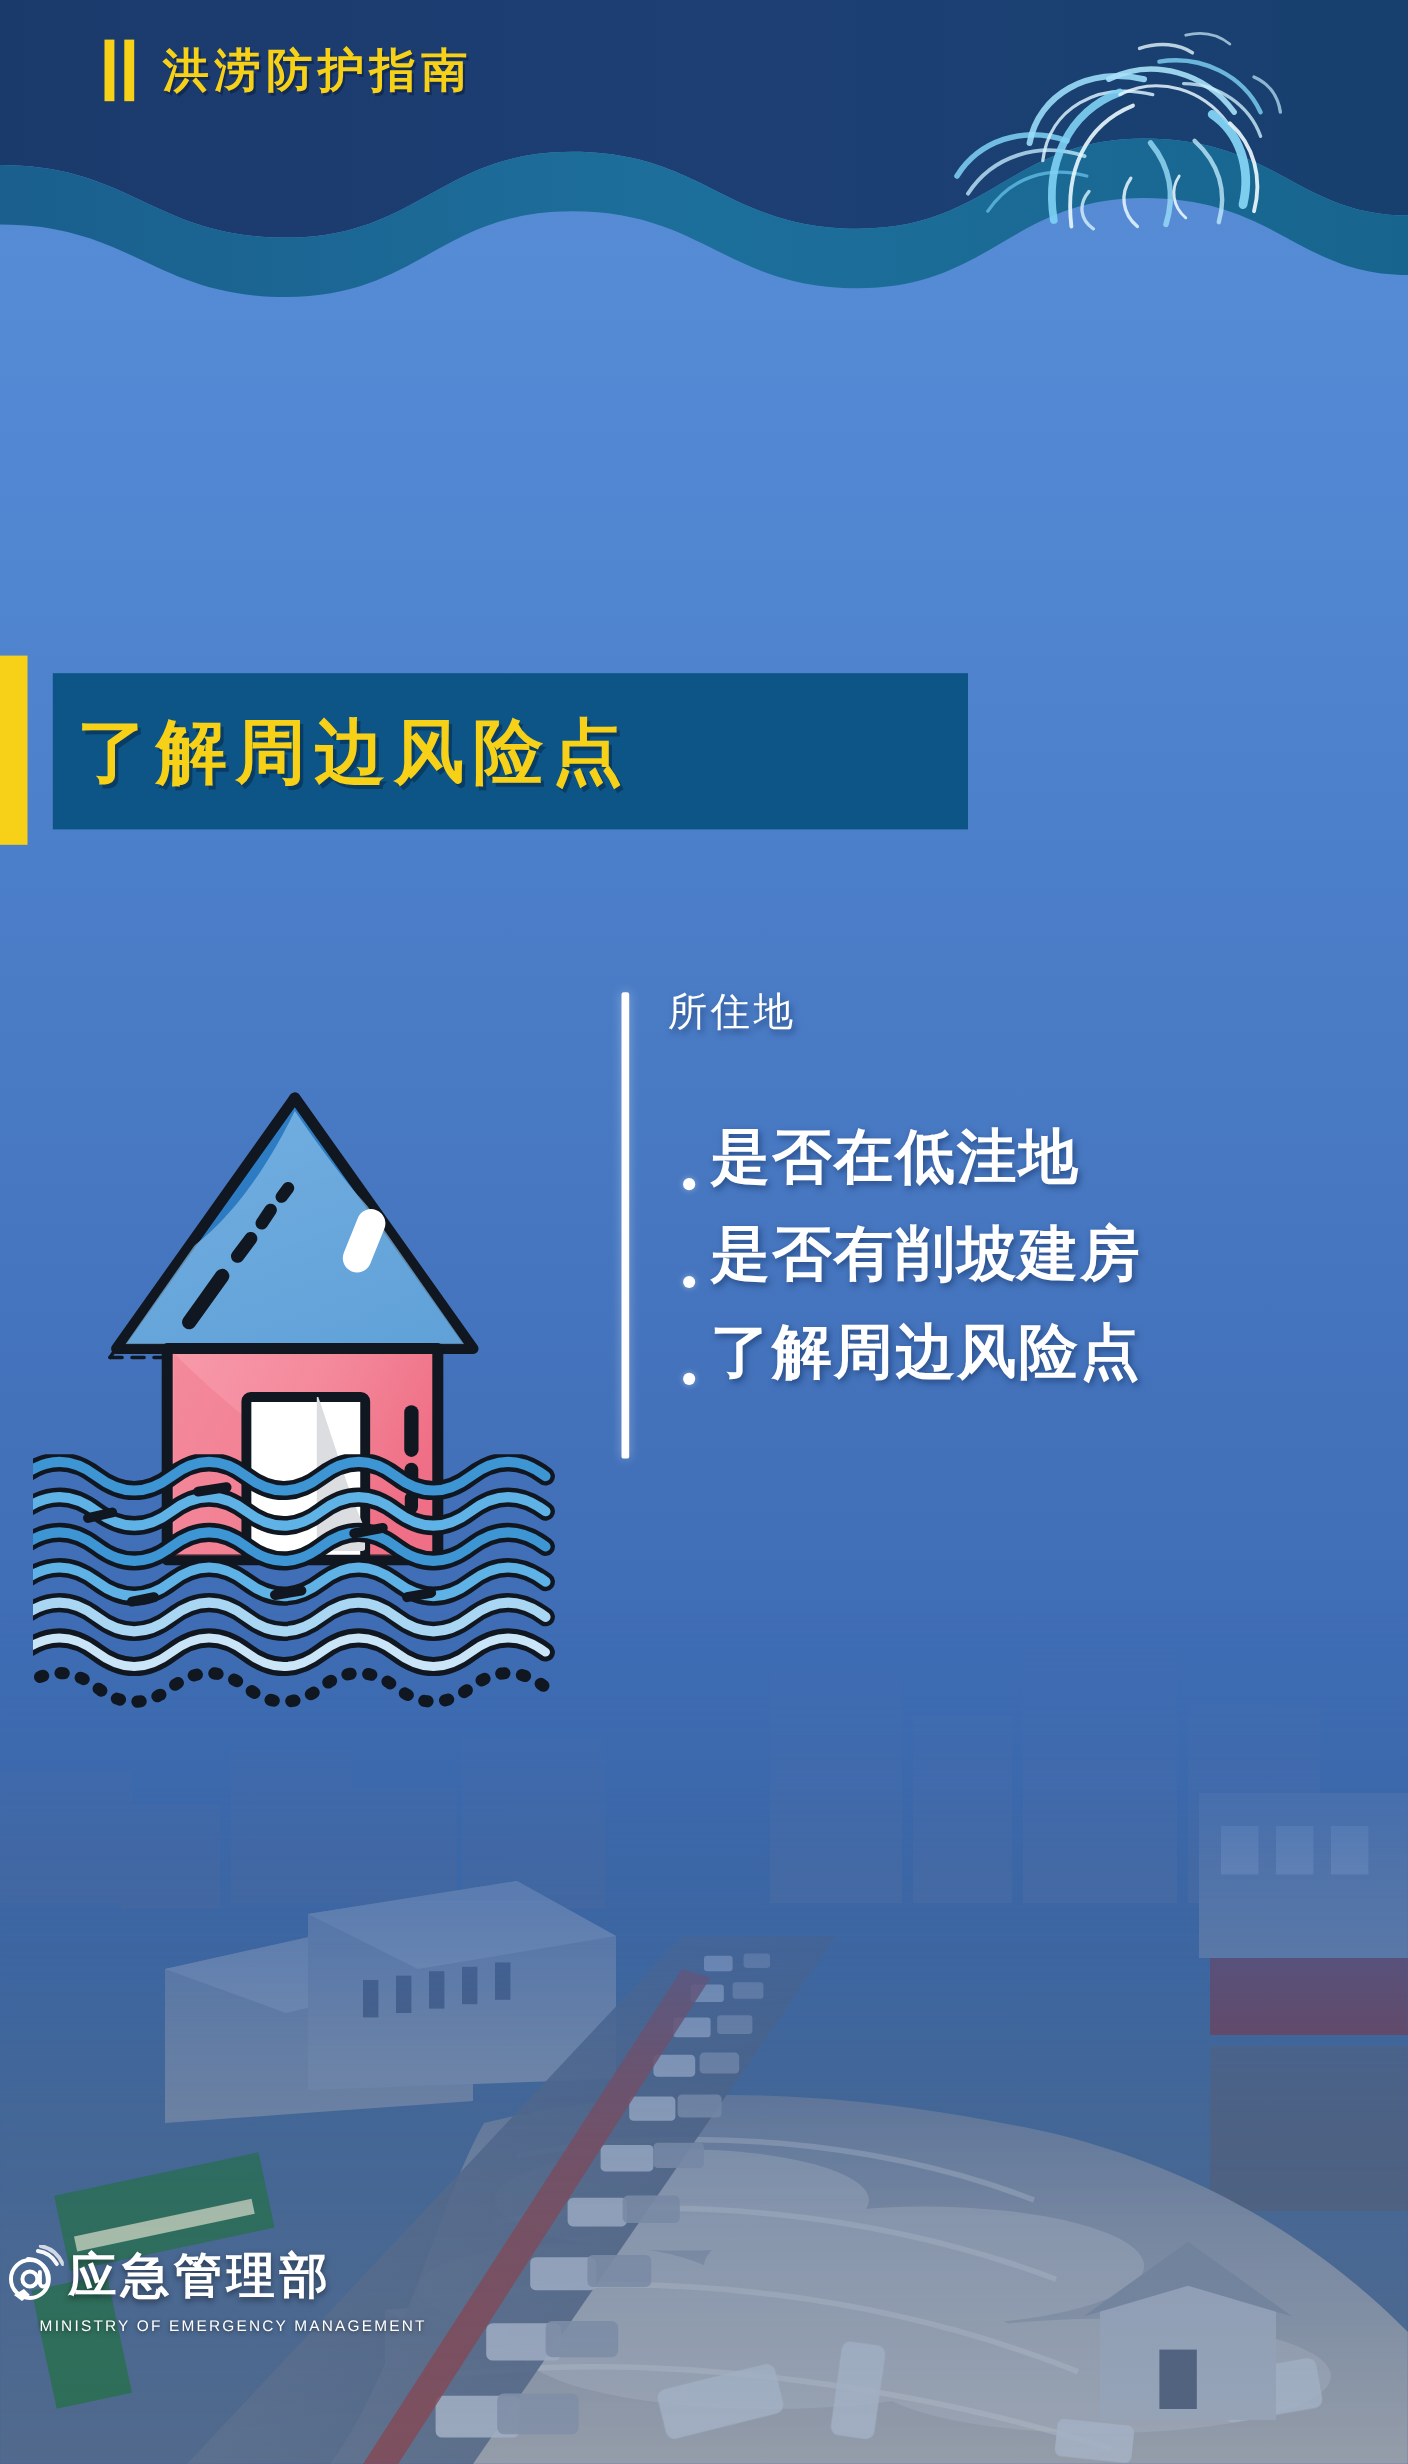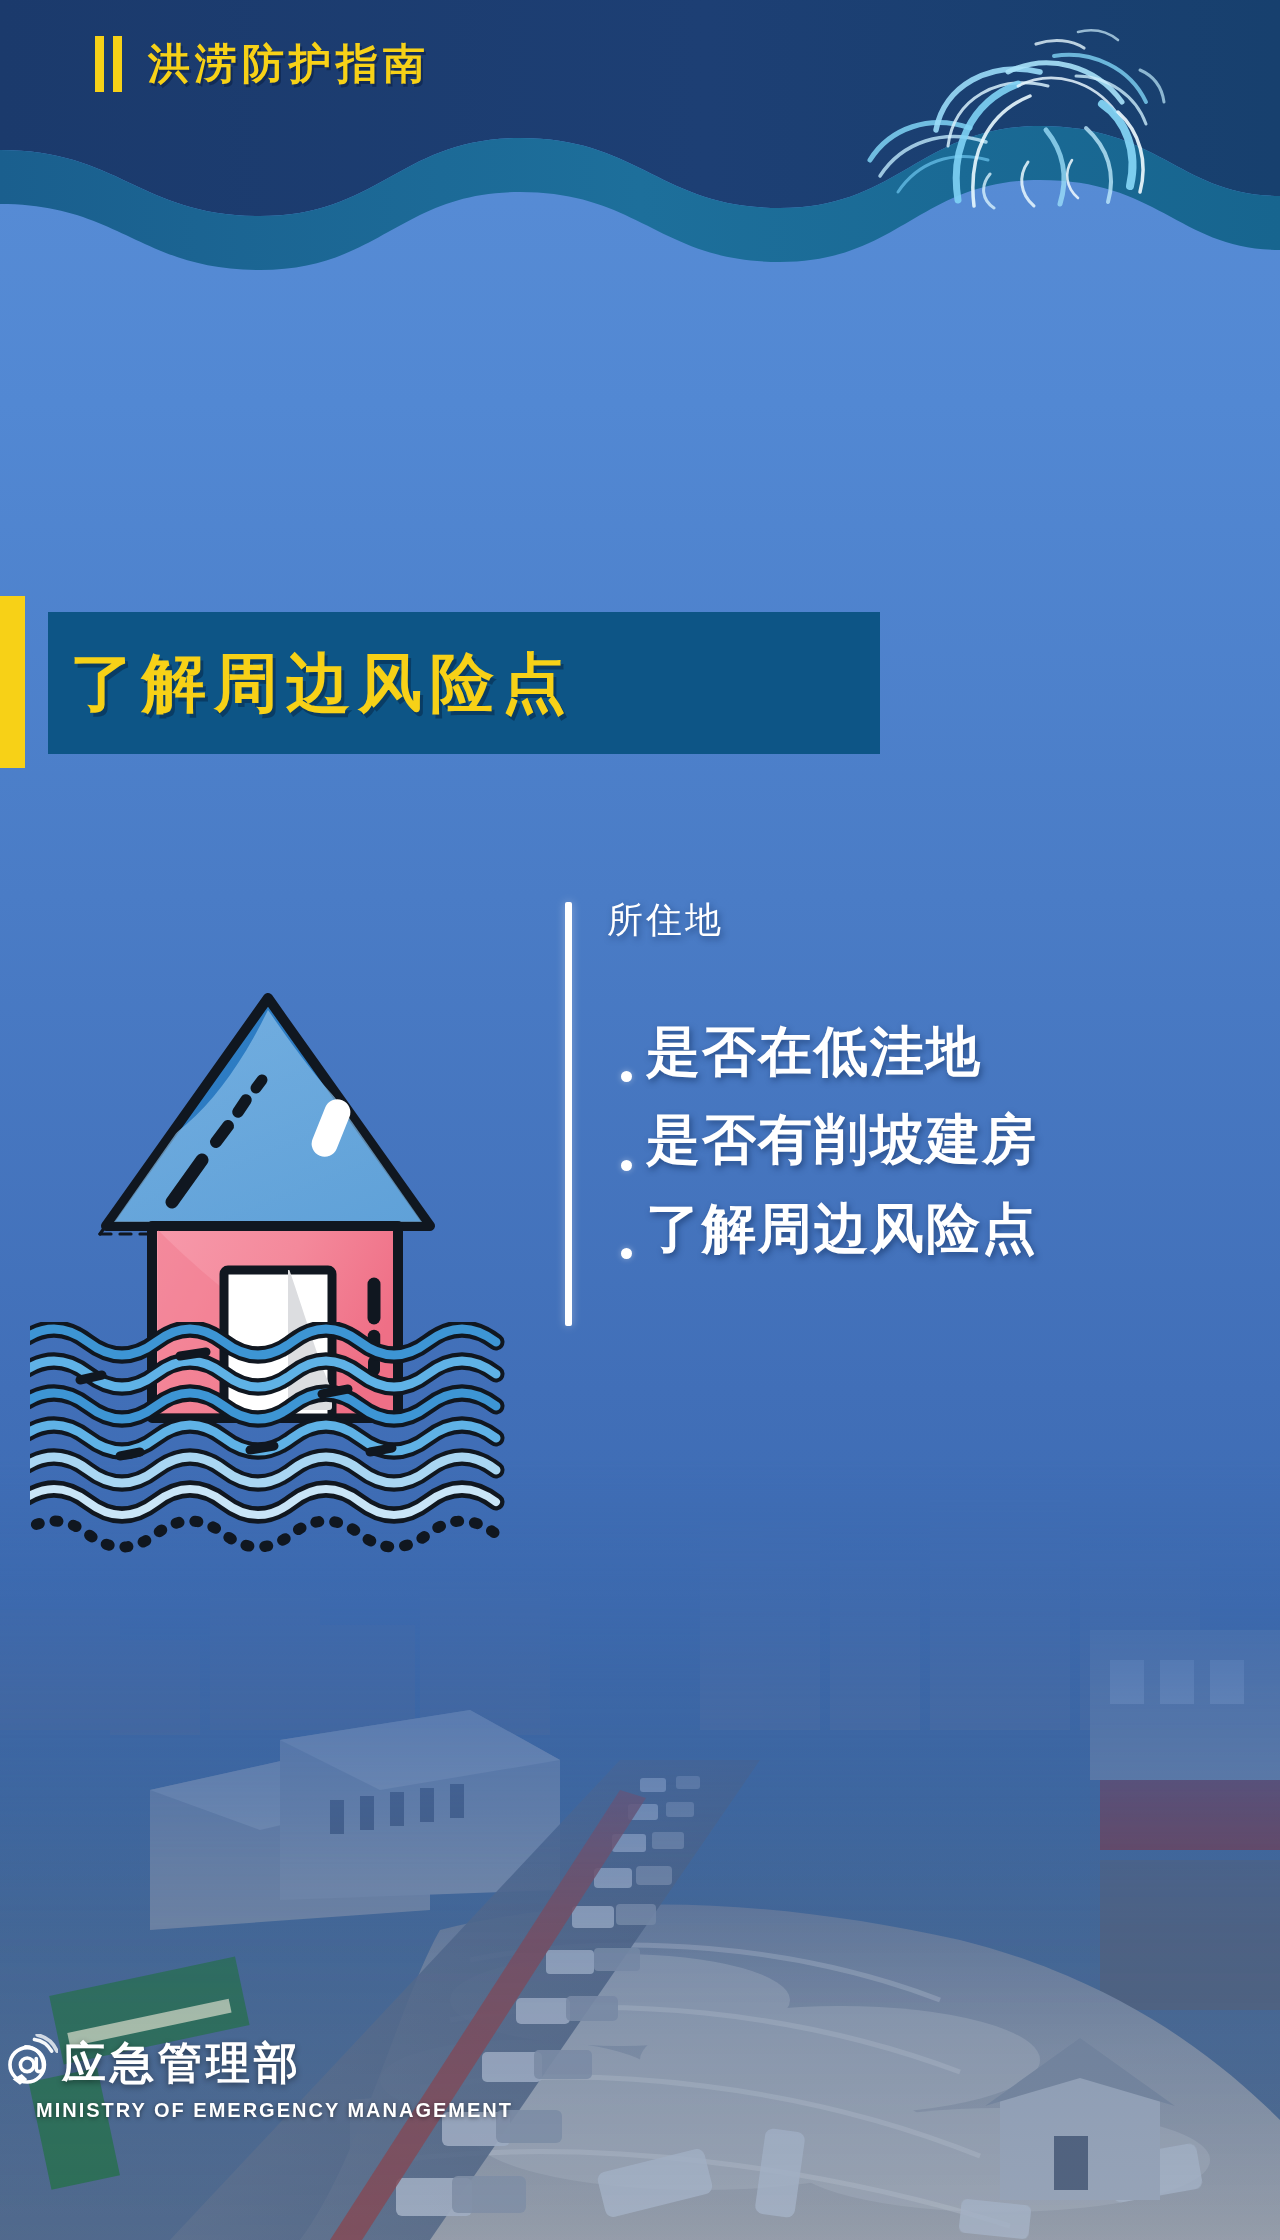--- a/index.html
+++ b/index.html
@@ -101,21 +101,21 @@
   }
   .fl-row { display:flex; align-items:center; gap:4px; }
   .fl-mark { width:58px; height:58px; flex:none; }
   .fl-cn {
     font-size:44px; font-weight:bold; color:#ffffff; letter-spacing:4px;
     line-height:1; font-family:"Liberation Sans", sans-serif;
     text-shadow:0 2px 6px rgba(0,0,0,.45);
   }
   .fl-en {
     margin-top:7px; margin-left:36px;
-    font-size:20px; color:#ffffff; letter-spacing:2.0px; font-weight:bold;
+    font-size:14px; color:#ffffff; letter-spacing:2.0px; font-weight:normal;
     font-family:"Liberation Sans", sans-serif;
     text-shadow:0 1px 4px rgba(0,0,0,.5);
   }
 </style>
 </head>
 <body>
 
 <div id="poster">
 
   <div class="header-wrap">

